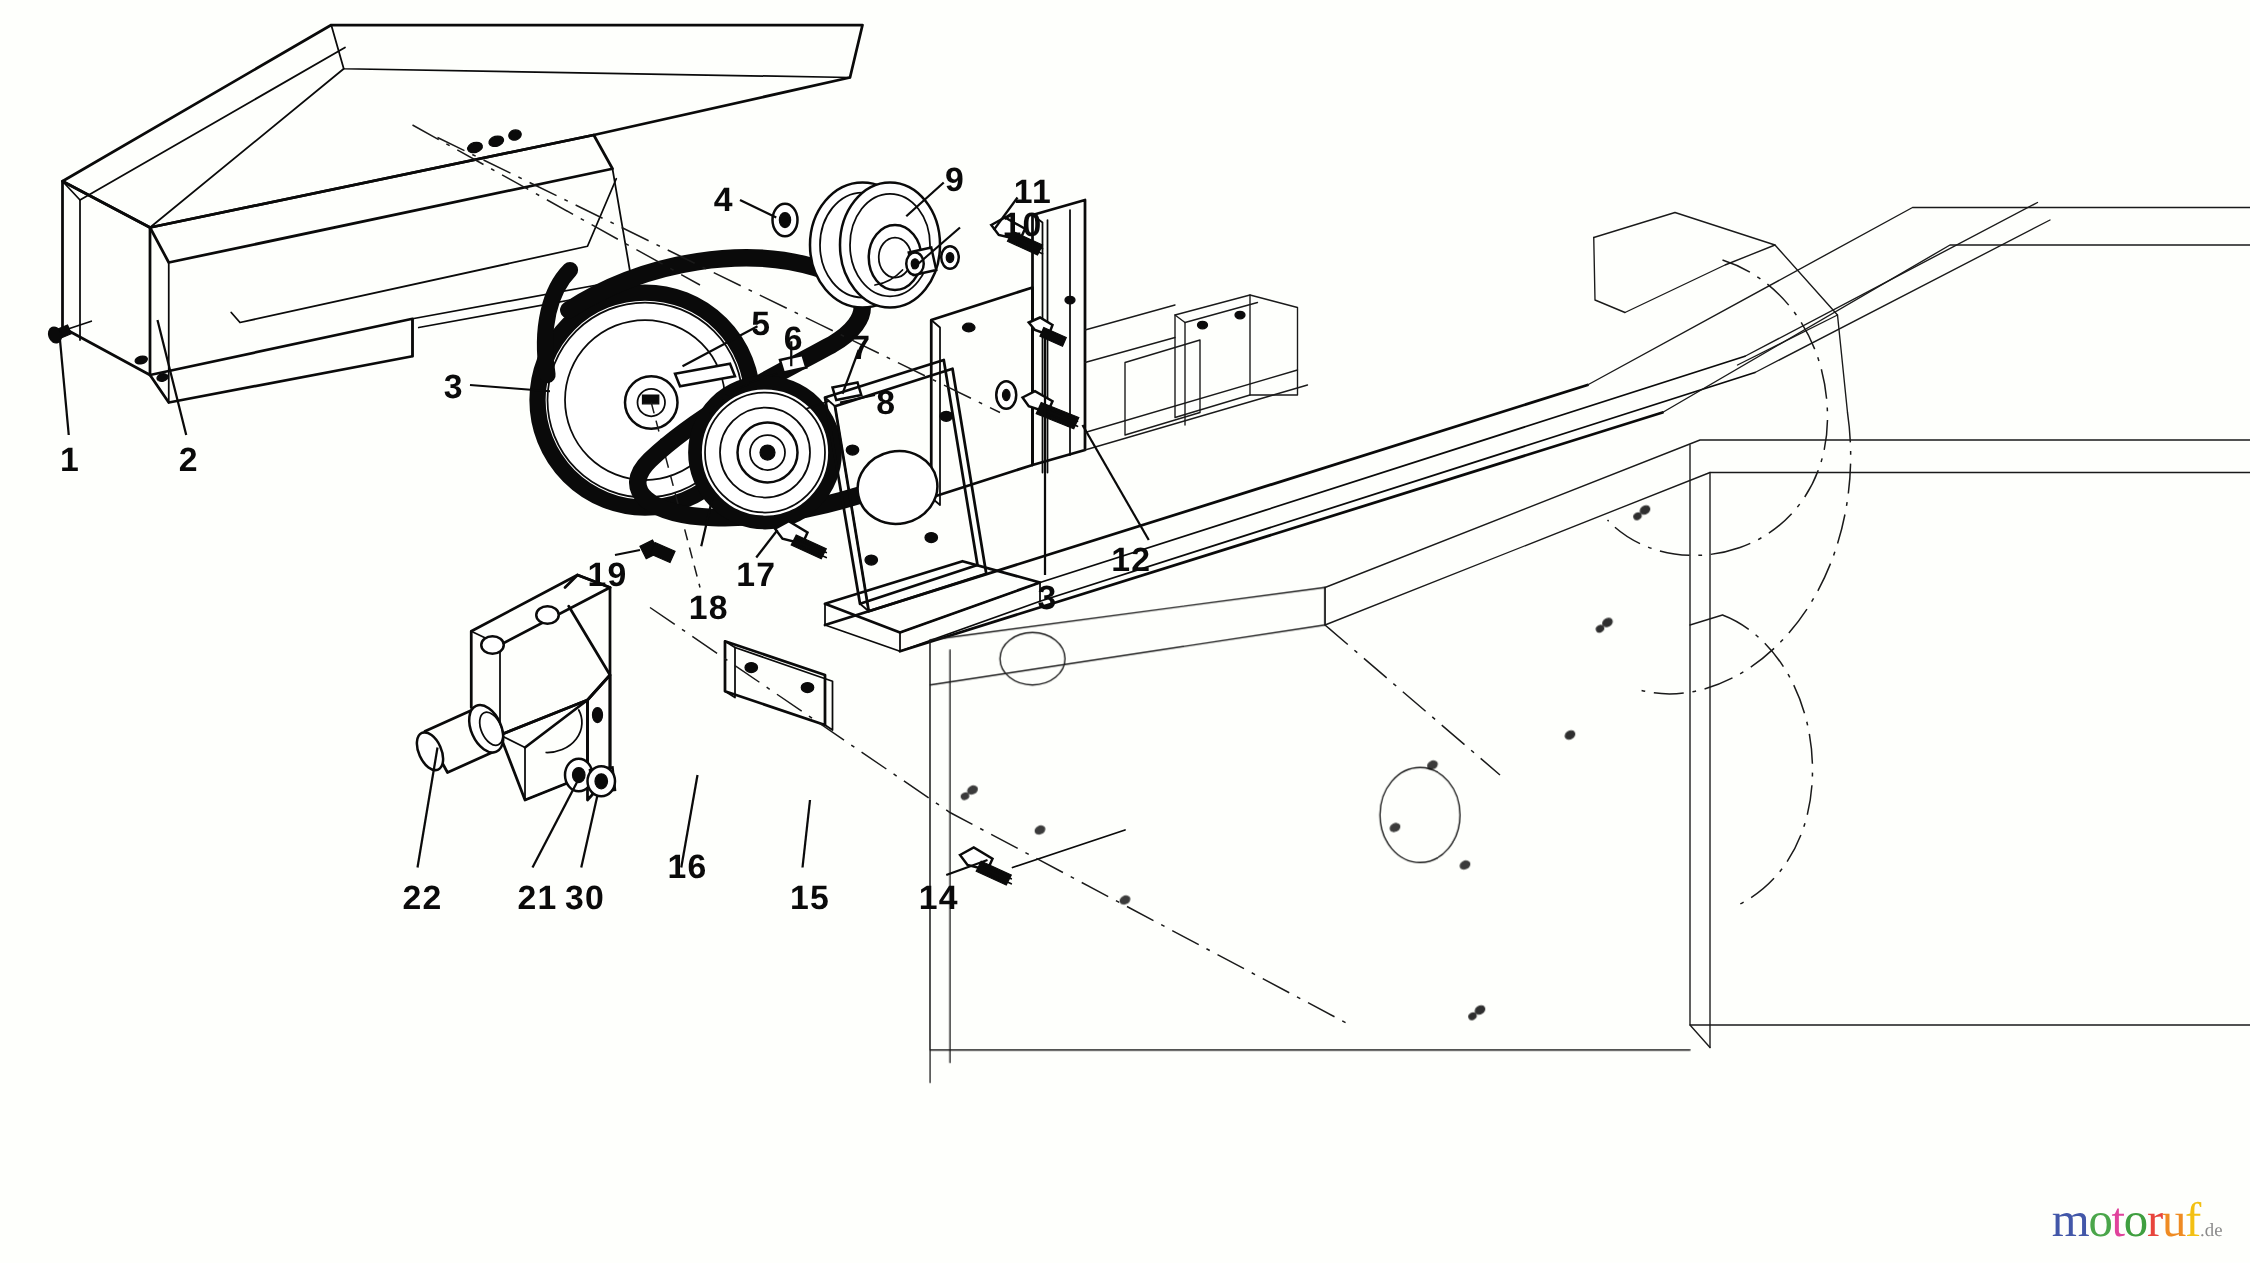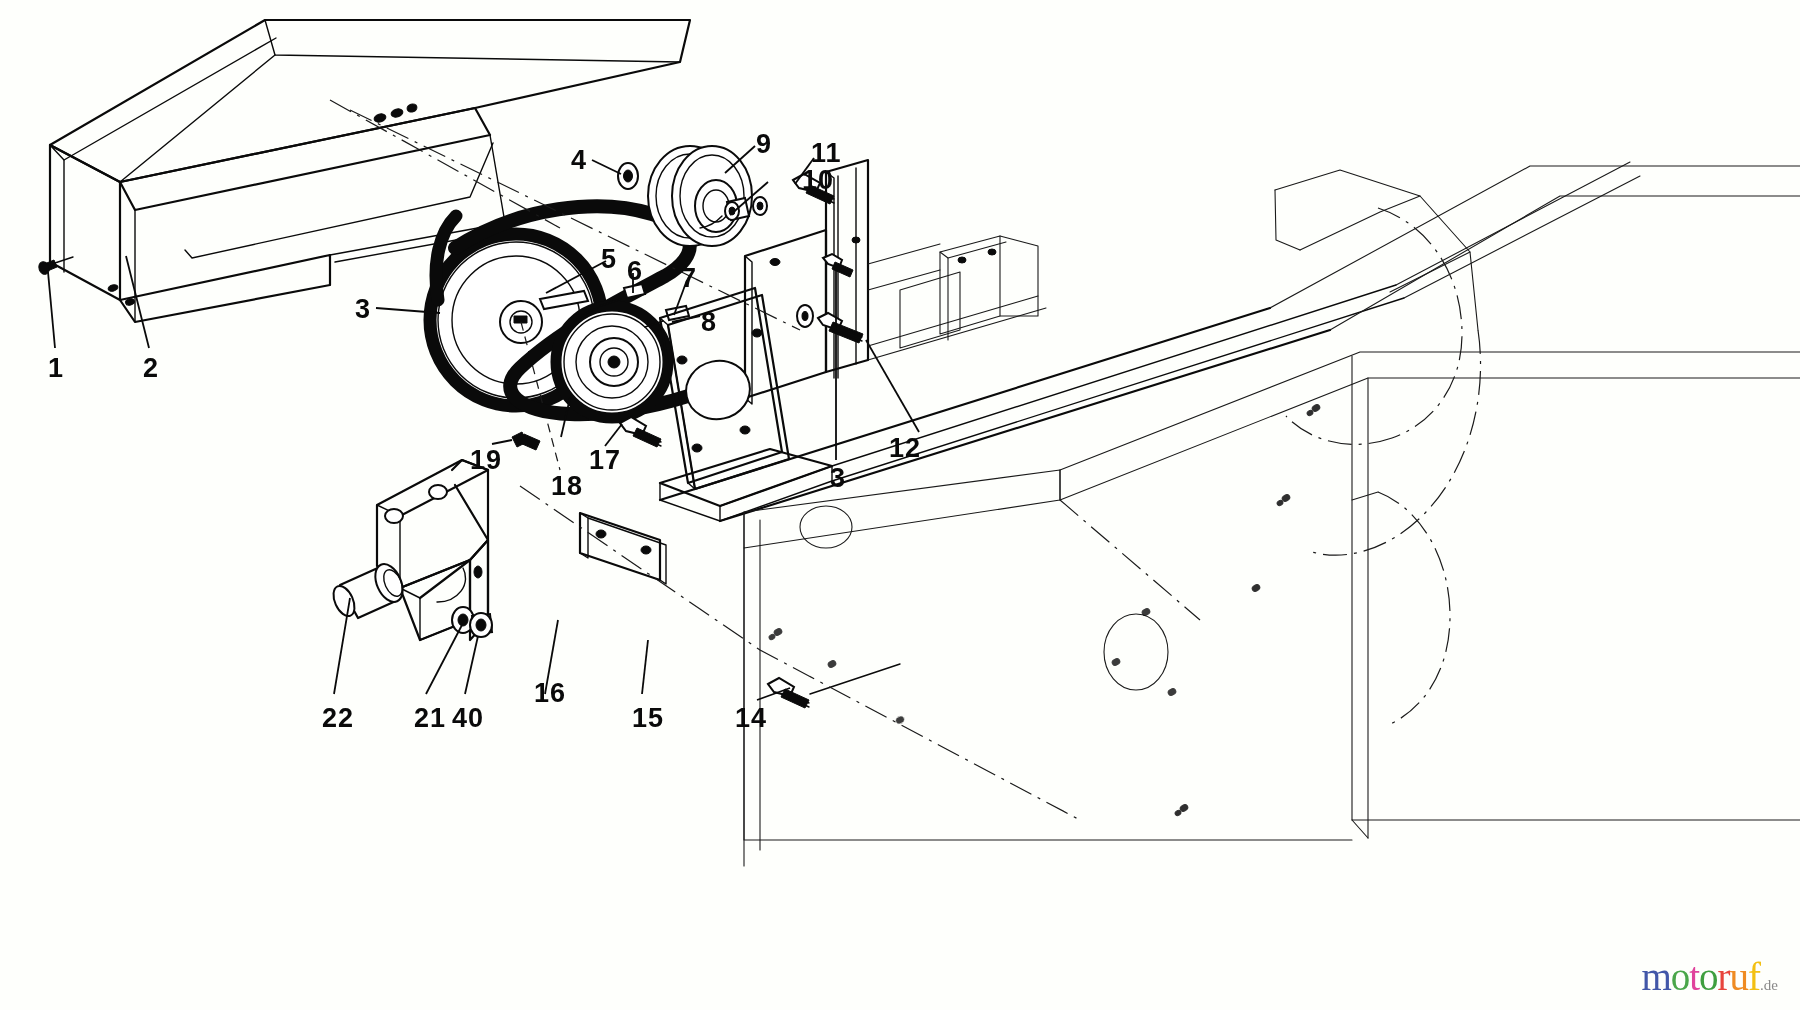--- a/index.html
+++ b/index.html
@@ -383,21 +383,21 @@
       <div class="callout" style="left: 802px; top: 167px;">10</div>
       <div class="callout" style="left: 811px; top: 140px;">11</div>
       <div class="callout" style="left: 889px; top: 435px;">12</div>
       <div class="callout" style="left: 830px; top: 465px;">3</div>
       <div class="callout" style="left: 735px; top: 705px;">14</div>
       <div class="callout" style="left: 632px; top: 705px;">15</div>
       <div class="callout" style="left: 534px; top: 680px;">16</div>
       <div class="callout" style="left: 589px; top: 447px;">17</div>
       <div class="callout" style="left: 551px; top: 447px; margin-top: 26px;">18</div>
       <div class="callout" style="left: 470px; top: 447px;">19</div>
-      <div class="callout" style="left: 452px; top: 705px;">40</div>
+      <div class="callout" style="left: 452px; top: 705px;">30</div>
       <div class="callout" style="left: 414px; top: 705px;">21</div>
       <div class="callout" style="left: 322px; top: 705px;">22</div>
     </div>
 
   <div id="watermark">
     <span class="wm-m">m</span><span class="wm-o1">o</span><span class="wm-t">t</span><span class="wm-o2">o</span><span class="wm-r">r</span><span class="wm-u">u</span><span class="wm-f">f</span><span class="wm-de">.de</span>
   </div>
 
 </div>
 

